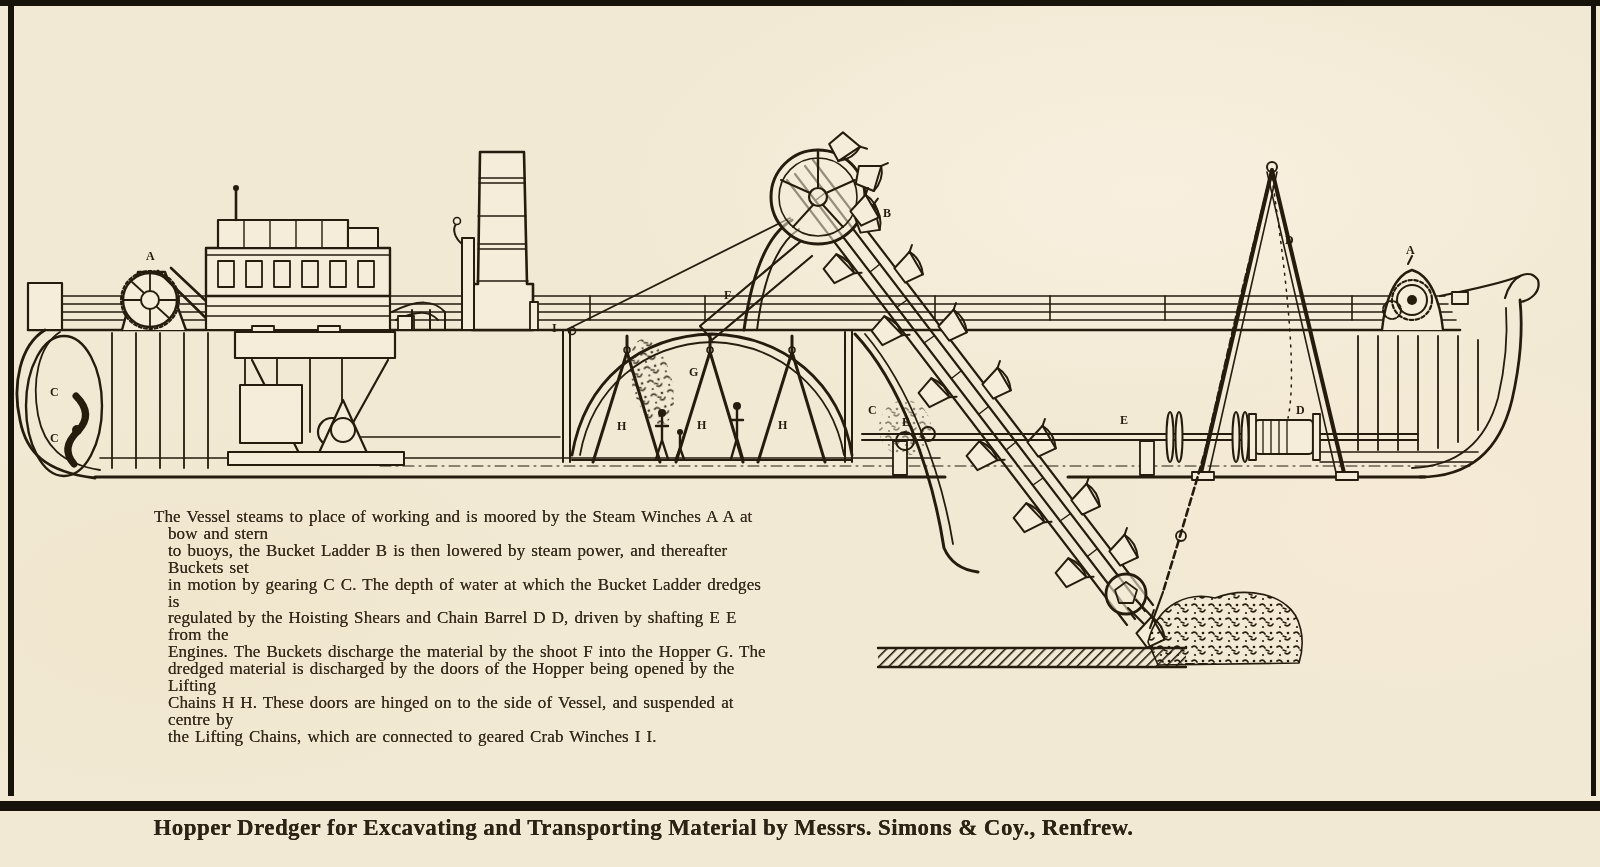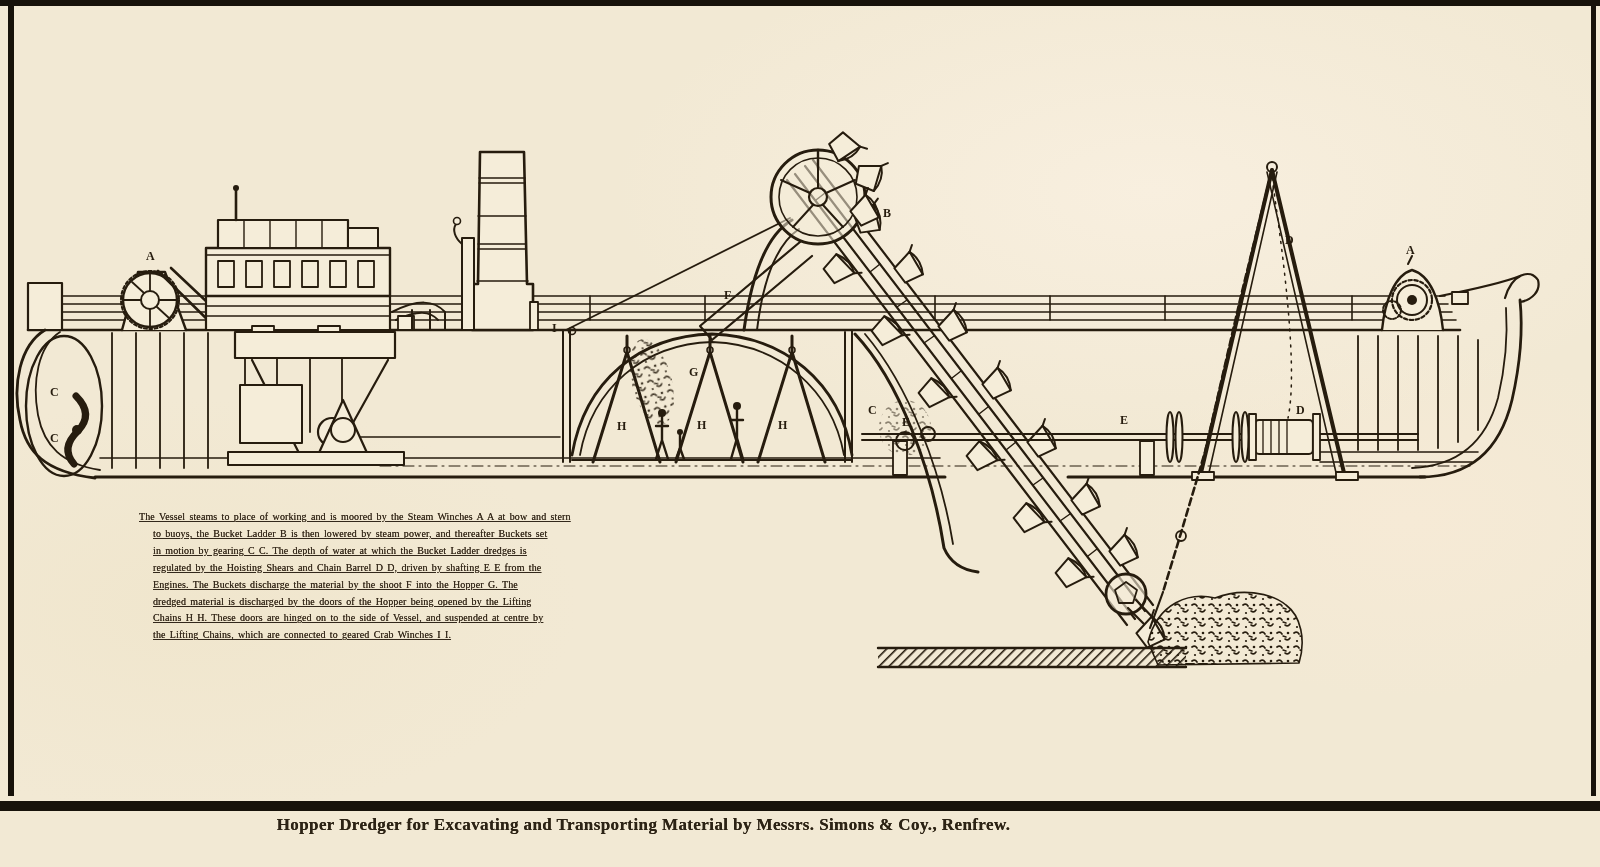--- a/index.html
+++ b/index.html
@@ -17,31 +17,30 @@
       var(--paper);
     font-family:"Liberation Serif", serif;
   }
   .border-top{position:absolute;left:0;top:0;width:1600px;height:6px;background:#17120a;}
   .border-left{position:absolute;left:8px;top:0;width:6px;height:796px;background:#17120a;}
   .border-right{position:absolute;left:1591px;top:4px;width:5px;height:792px;background:#17120a;}
   .border-bottom{position:absolute;left:0;top:801px;width:1600px;height:10px;background:#17120a;}
   svg.drawing{position:absolute;left:0;top:0;filter:blur(0.2px) contrast(1.02);}
   svg.drawing *{vector-effect:none;}
   .desc{
-    position:absolute;left:139px;top:509px;width:600px;
-    font-size:10px;line-height:16.9px;color:#33281b;
+    position:absolute;left:154px;top:509px;width:600px;
+    font-size:17px;line-height:16.9px;color:#33281b;
     white-space:pre-line;letter-spacing:.12px;word-spacing:1.6px;
     text-shadow:0 0 .45px #4a3a26;
     padding-left:14px;text-indent:-14px;
     filter:blur(.28px);
-    text-decoration:underline;
   }
   .caption{
     position:absolute;left:0;top:815px;width:1287px;
-    text-align:center;font-weight:bold;font-size:17px;color:#2c2315;
+    text-align:center;font-weight:bold;font-size:23px;color:#2c2315;
     letter-spacing:.4px;text-shadow:0 0 .5px #3a2f1e;filter:blur(.25px);
   }
   text.lbl{font-family:"Liberation Serif",serif;font-size:12px;font-weight:700;
     fill:var(--ink);stroke:none;}
 </style>
 </head>
 <body>
 
 <div class="page">
 

